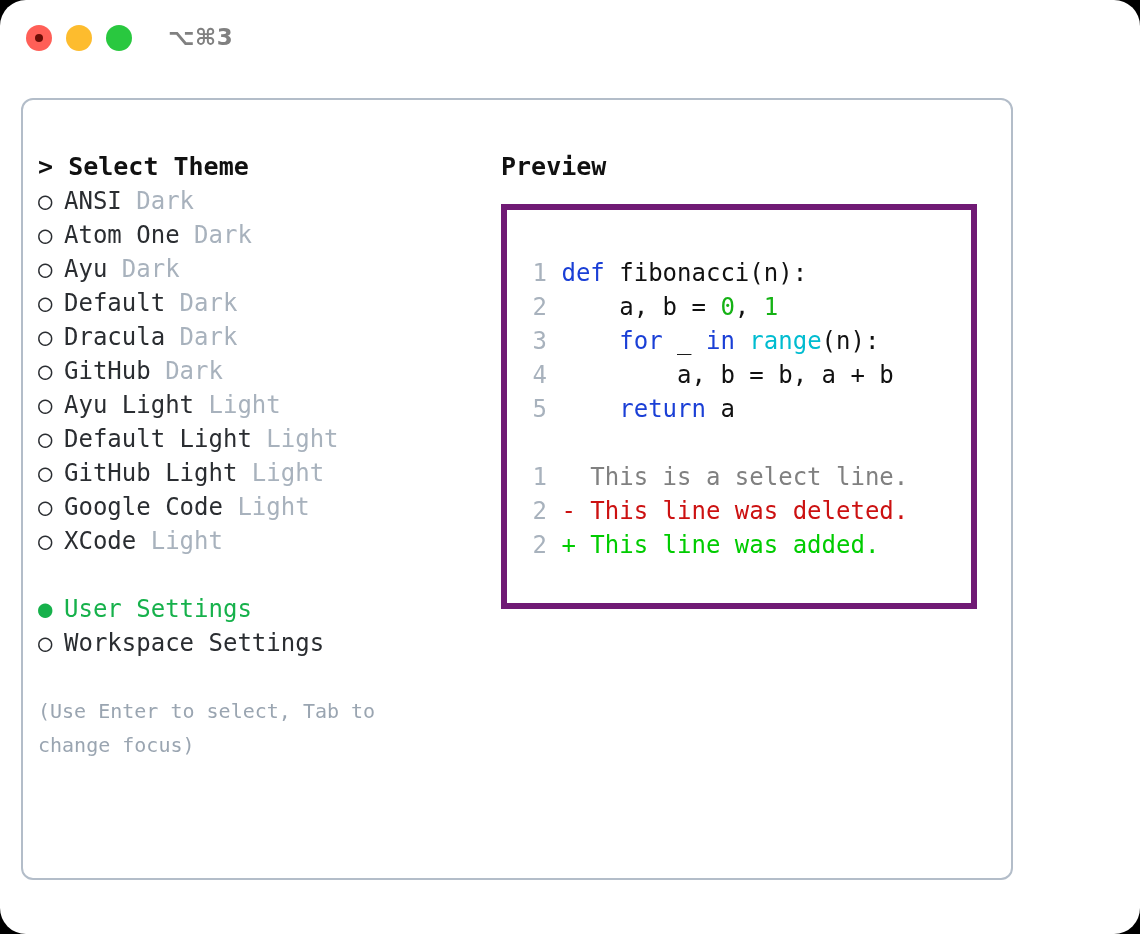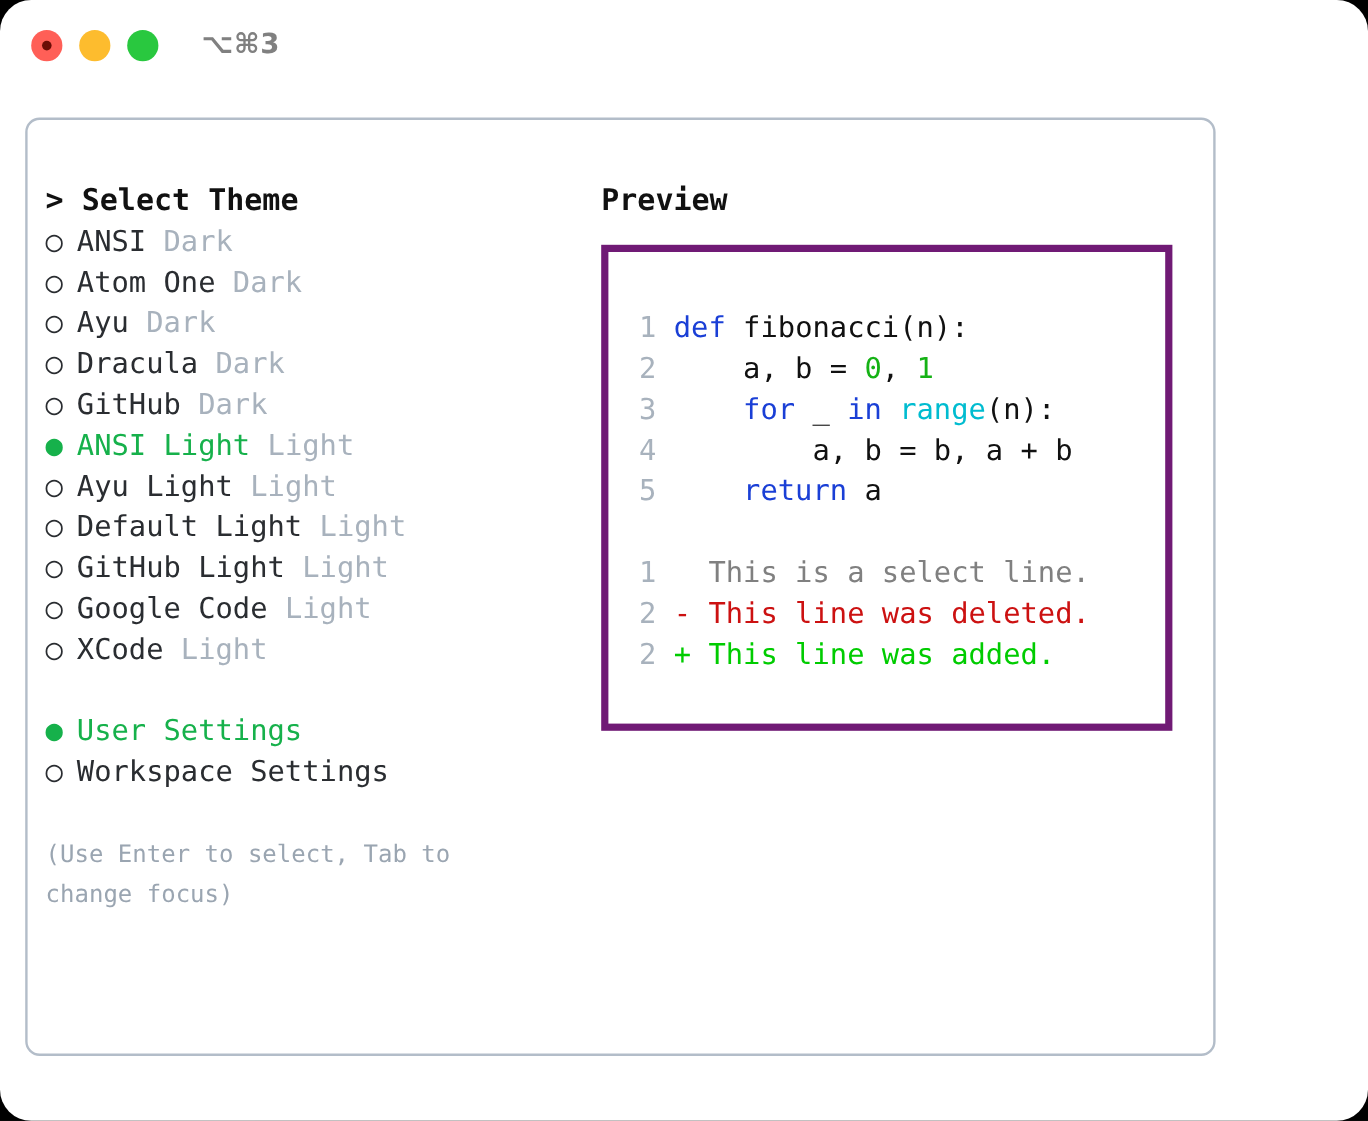--- a/index.html
+++ b/index.html
@@ -216,23 +216,23 @@
     <div class="columns">
 
       <div class="left-col">
 
         <div class="section-head"><span class="caret">&gt;</span> <span>Select Theme</span></div>
 
         <div id="theme-list">
             <div class="opt-row"><span class="opt-bullet">○</span><span class="opt-label">ANSI</span> <span class="opt-suffix">Dark</span></div>
             <div class="opt-row"><span class="opt-bullet">○</span><span class="opt-label">Atom One</span> <span class="opt-suffix">Dark</span></div>
             <div class="opt-row"><span class="opt-bullet">○</span><span class="opt-label">Ayu</span> <span class="opt-suffix">Dark</span></div>
+            <div class="opt-row"><span class="opt-bullet">○</span><span class="opt-label">Default</span> <span class="opt-suffix">Dark</span></div>
             <div class="opt-row"><span class="opt-bullet">○</span><span class="opt-label">Dracula</span> <span class="opt-suffix">Dark</span></div>
             <div class="opt-row"><span class="opt-bullet">○</span><span class="opt-label">GitHub</span> <span class="opt-suffix">Dark</span></div>
-            <div class="opt-row selected"><span class="opt-bullet">●</span><span class="opt-label">ANSI Light</span> <span class="opt-suffix">Light</span></div>
             <div class="opt-row"><span class="opt-bullet">○</span><span class="opt-label">Ayu Light</span> <span class="opt-suffix">Light</span></div>
             <div class="opt-row"><span class="opt-bullet">○</span><span class="opt-label">Default Light</span> <span class="opt-suffix">Light</span></div>
             <div class="opt-row"><span class="opt-bullet">○</span><span class="opt-label">GitHub Light</span> <span class="opt-suffix">Light</span></div>
             <div class="opt-row"><span class="opt-bullet">○</span><span class="opt-label">Google Code</span> <span class="opt-suffix">Light</span></div>
             <div class="opt-row"><span class="opt-bullet">○</span><span class="opt-label">XCode</span> <span class="opt-suffix">Light</span></div>
           </div>
 
         <div class="spacer-sm"></div>
 
 

